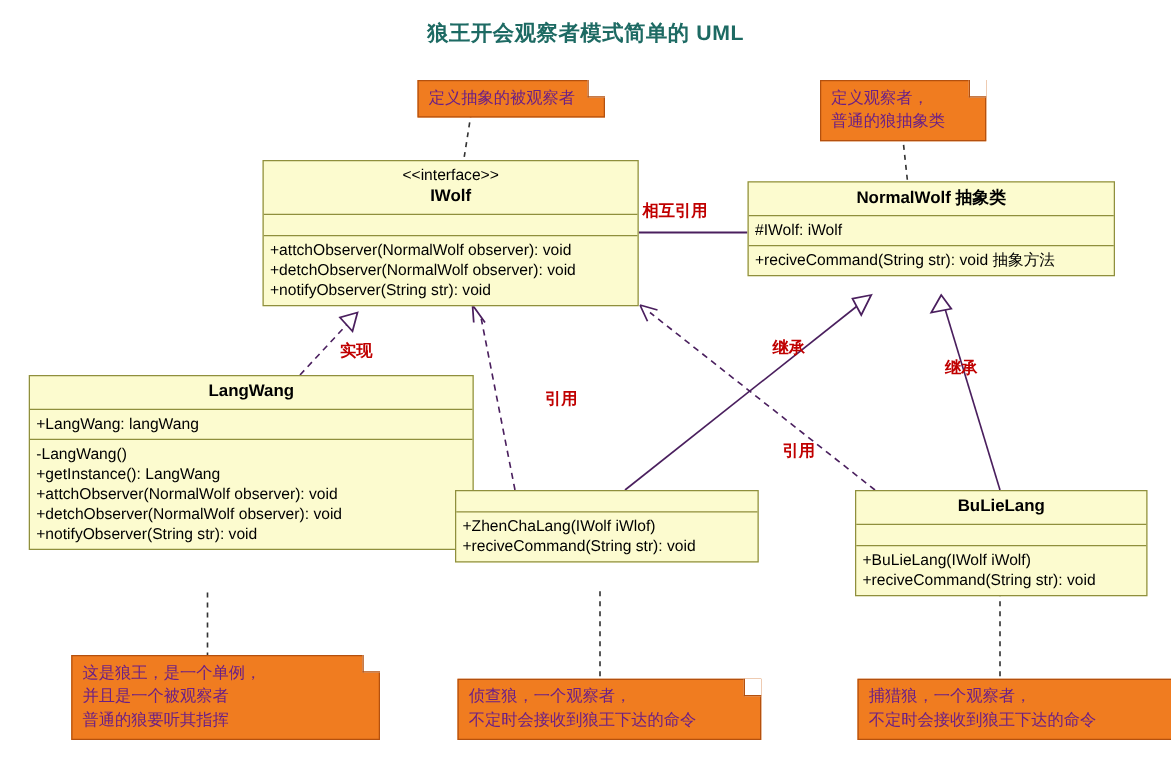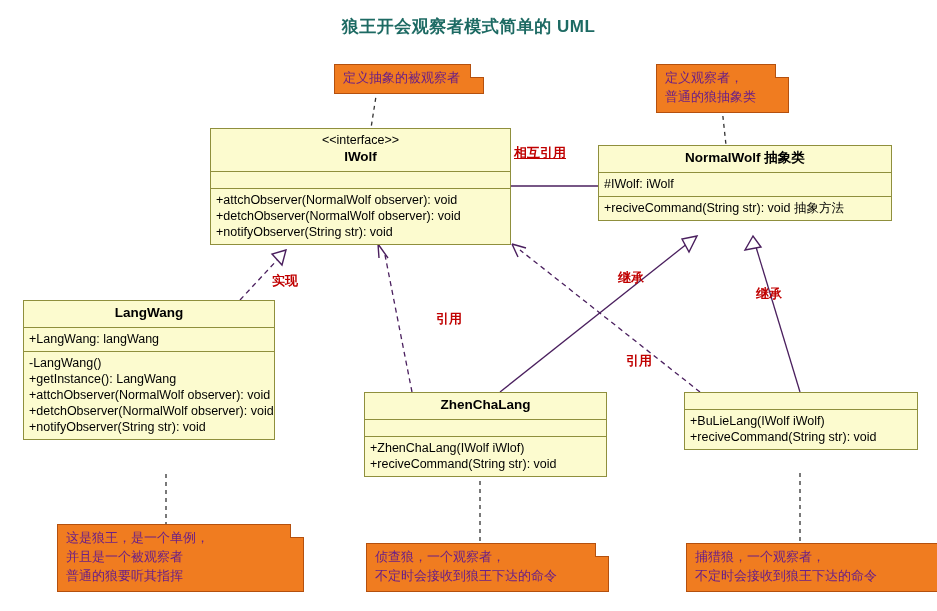--- a/index.html
+++ b/index.html
@@ -78,21 +78,21 @@
     <line x1="500" y1="392" x2="688" y2="243" stroke="#4a1f5e" stroke-width="1.3"></line>
     <polygon points="697,236 682,239 689,252" fill="#ffffff" stroke="#4a1f5e" stroke-width="1.4"></polygon>
 
     <line x1="800" y1="392" x2="756" y2="247" stroke="#4a1f5e" stroke-width="1.3"></line>
     <polygon points="753,236 745,250 761,247" fill="#ffffff" stroke="#4a1f5e" stroke-width="1.4"></polygon>
 
     <line x1="700" y1="392" x2="520" y2="250" stroke="#4a1f5e" stroke-width="1.3" stroke-dasharray="5,4"></line>
     <path d="M 512,244 L 526,248 M 512,244 L 518,257" stroke="#4a1f5e" stroke-width="1.4" fill="none"></path>
   </svg>
 
-  <div class="elabel" style="left:514px;top:144px;text-decoration:underline;">相互引用</div>
+  <div class="elabel" style="left:514px;top:160px;">相互引用</div>
   <div class="elabel" style="left:272px;top:272px;">实现</div>
   <div class="elabel" style="left:436px;top:310px;">引用</div>
   <div class="elabel" style="left:618px;top:269px;">继承</div>
   <div class="elabel" style="left:626px;top:352px;">引用</div>
   <div class="elabel" style="left:756px;top:285px;">继承</div>
 
   <div class="note" style="left:306px;top:64px;width:150px;margin-left:28px;">
     <div class="fold"></div>
     <div class="ln">定义抽象的被观察者</div>
   </div>
@@ -140,48 +140,48 @@
       <span>NormalWolf 抽象类</span>
     </div>
     <div class="sec rows">
       <div>#IWolf: iWolf</div>
     </div>
     <div class="sec rows">
       <div>+reciveCommand(String str): void 抽象方法</div>
     </div>
   </div>
 
-  <div class="uml" style="left:23px;top:300px;width:252px;">
+  <div class="uml" style="left:23px;top:300px;width:356px;">
     <div class="sec hdr">
       <span>LangWang</span>
     </div>
     <div class="sec rows">
       <div>+LangWang: langWang</div>
     </div>
     <div class="sec rows">
       <div>-LangWang()</div>
       <div>+getInstance(): LangWang</div>
       <div>+attchObserver(NormalWolf observer): void</div>
       <div>+detchObserver(NormalWolf observer): void</div>
       <div>+notifyObserver(String str): void</div>
     </div>
   </div>
 
   <div class="uml" style="left:364px;top:392px;width:243px;">
-    <div class="sec hdr">
-      <span>ZhenChaLang</span>
-    </div>
     <div class="sec rows empty"></div>
     <div class="sec rows">
       <div>+ZhenChaLang(IWolf iWlof)</div>
       <div>+reciveCommand(String str): void</div>
     </div>
   </div>
 
   <div class="uml" style="left:684px;top:392px;width:234px;">
+    <div class="sec hdr">
+      <span>BuLieLang</span>
+    </div>
     <div class="sec rows empty"></div>
     <div class="sec rows">
       <div>+BuLieLang(IWolf iWolf)</div>
       <div>+reciveCommand(String str): void</div>
     </div>
   </div>
 
 </div>
 
 </body></html>

